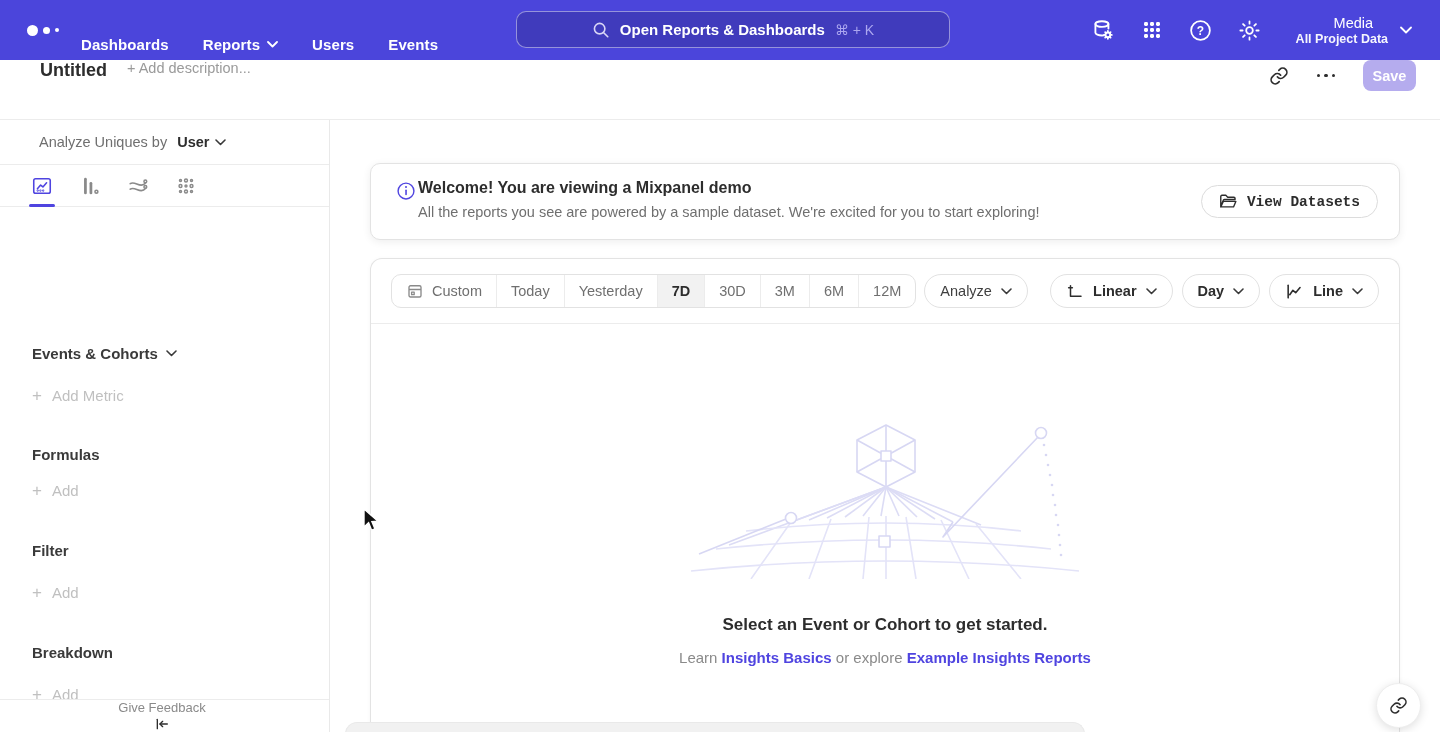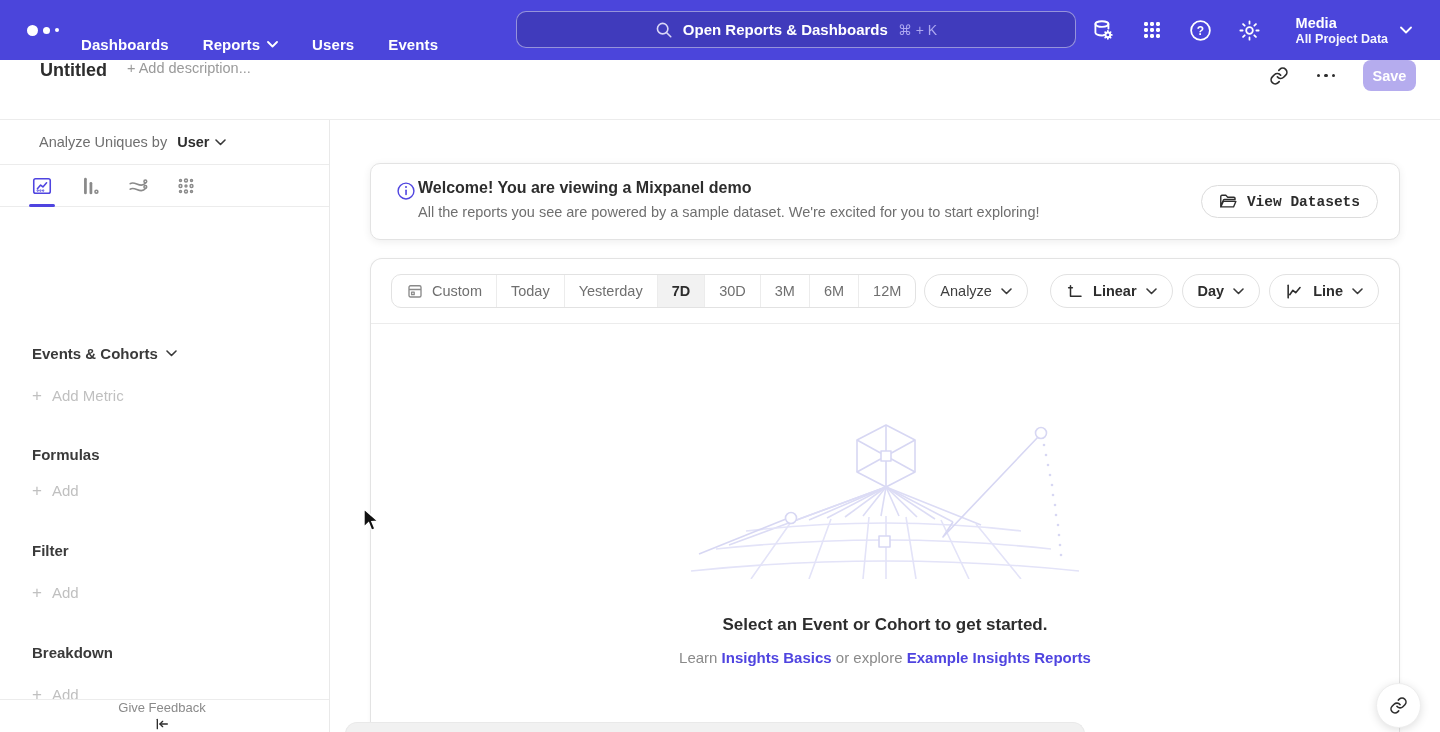--- a/index.html
+++ b/index.html
@@ -11,29 +11,29 @@
   .topnav { position:relative; height:60px; background:#4b45db; display:flex; align-items:center; }
   .logo { display:flex; align-items:center; gap:5px; margin-left:27px; width:40px; cursor:pointer; }
   .logo i { background:#fff; border-radius:50%; display:block; }
   .logo i:nth-child(1){ width:11px; height:11px; }
   .logo i:nth-child(2){ width:7px; height:7px; }
   .logo i:nth-child(3){ width:4px; height:4px; }
   .nav-items { display:flex; align-items:center; gap:34px; margin-left:14px;margin-top:28px; }
   .nav-item { color:#fff; font-size:15px; font-weight:600; letter-spacing:.1px; cursor:pointer;
     display:flex; align-items:center; gap:7px; }
   .nav-item svg { display:block; }
-  .searchbar { position:absolute; left:516px; top:11px; width:560px; height:37px;
+  .searchbar { position:absolute; left:516px; top:11px; width:434px; height:37px;
     background:rgba(0,0,0,.14); border:1px solid rgba(255,255,255,.45); border-radius:10px;
     display:flex; align-items:center; justify-content:center; gap:10px; cursor:text; }
   .searchbar .s-label { color:#fff; font-size:15px; font-weight:600; }
   .searchbar .s-short { color:#aca7f0; font-size:14px; font-weight:500; }
   .nav-right { position:absolute; right:0; top:0; height:60px; display:flex; align-items:center; gap:24px; padding-right:28px; }
   .nav-icon { cursor:pointer; display:flex; align-items:center; justify-content:center; }
   .project { display:flex; align-items:center; gap:12px; cursor:pointer; margin-left:10px; }
-  .project .p-name { color:#fff; font-size:14.5px; font-weight:700; line-height:18px; }
+  .project .p-name { color:#fff; font-size:14.5px; font-weight:400; line-height:18px;margin-left:38px; }
   .project .p-scope { color:#fff; font-size:12.5px; font-weight:600; opacity:.95; line-height:15px; }
 
   
   .rheader { height:60px; background:#fff; border-bottom:1px solid #ececec; display:flex; position:relative; }
   .rtitle { margin-left:40px; font-size:18px; font-weight:700; color:#2d2d2d; cursor:text; }
   .rdesc { margin-left:20px; font-size:14.5px; color:#9a9a9a; cursor:text; }
   .rh-right { position:absolute; right:24px; display:flex; align-items:center; gap:26px; }
   .icon-btn { cursor:pointer; display:flex; align-items:center; }
   .dots3 { display:flex; gap:4px; cursor:pointer; padding:6px 2px; }
   .dots3 i { width:3.5px; height:3.5px; border-radius:50%; background:#2d2d2d; display:block; }

